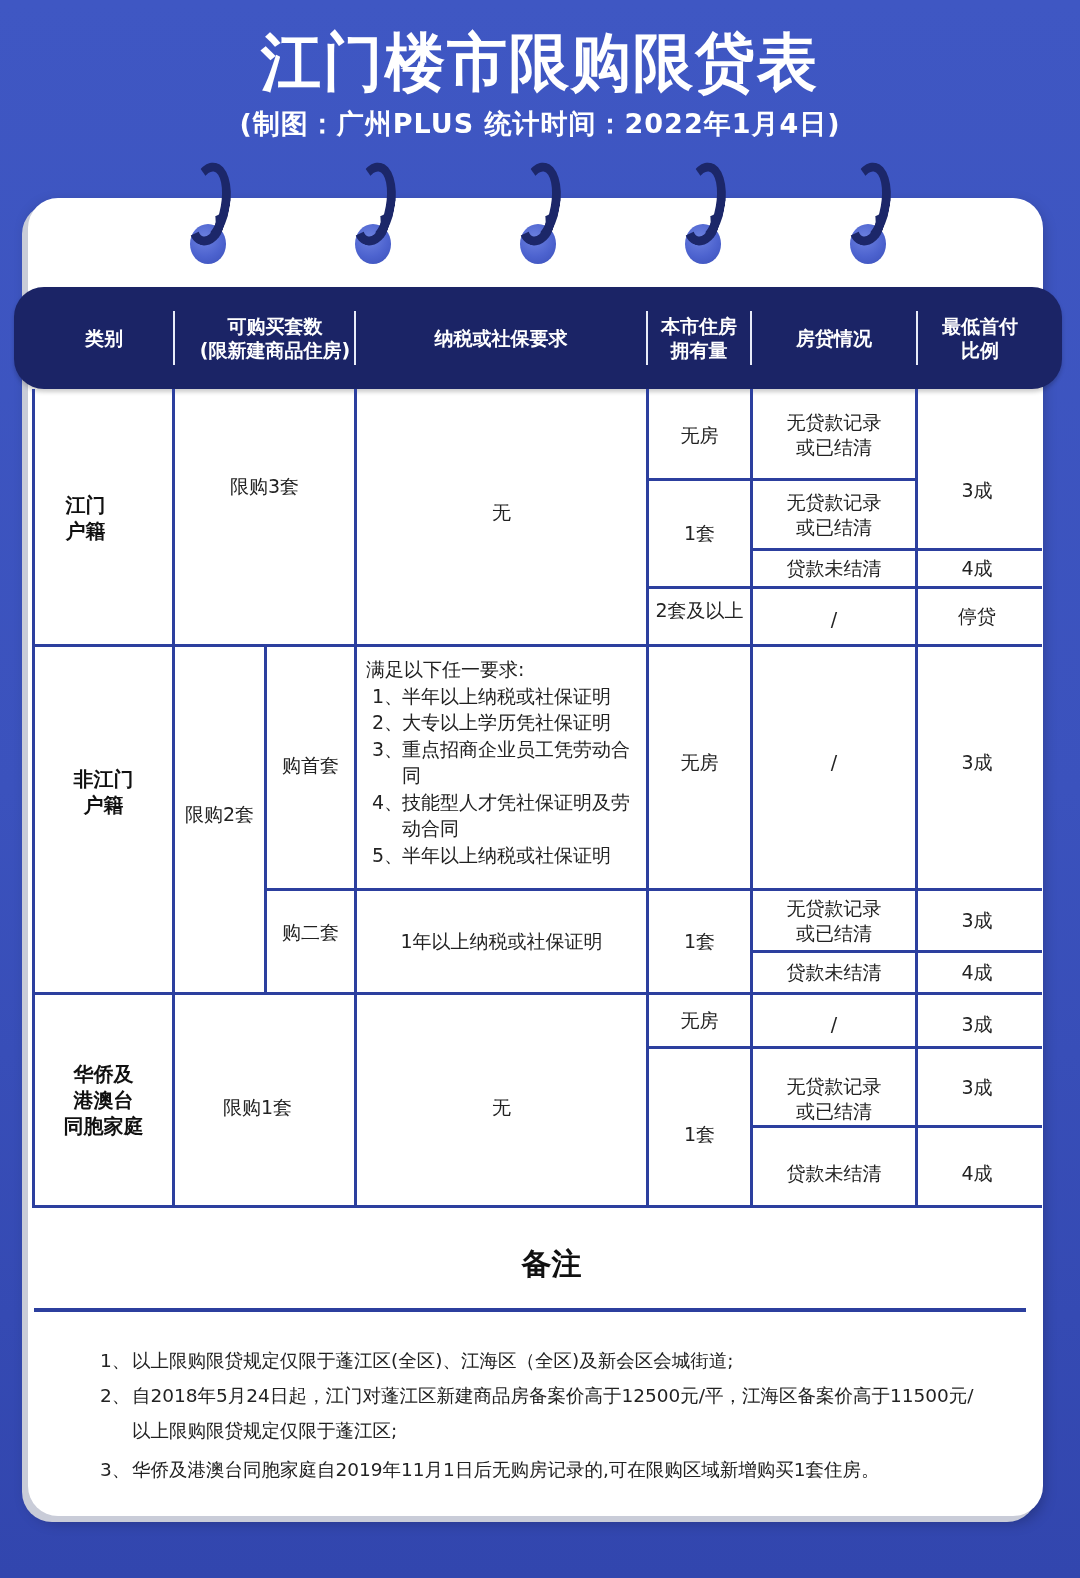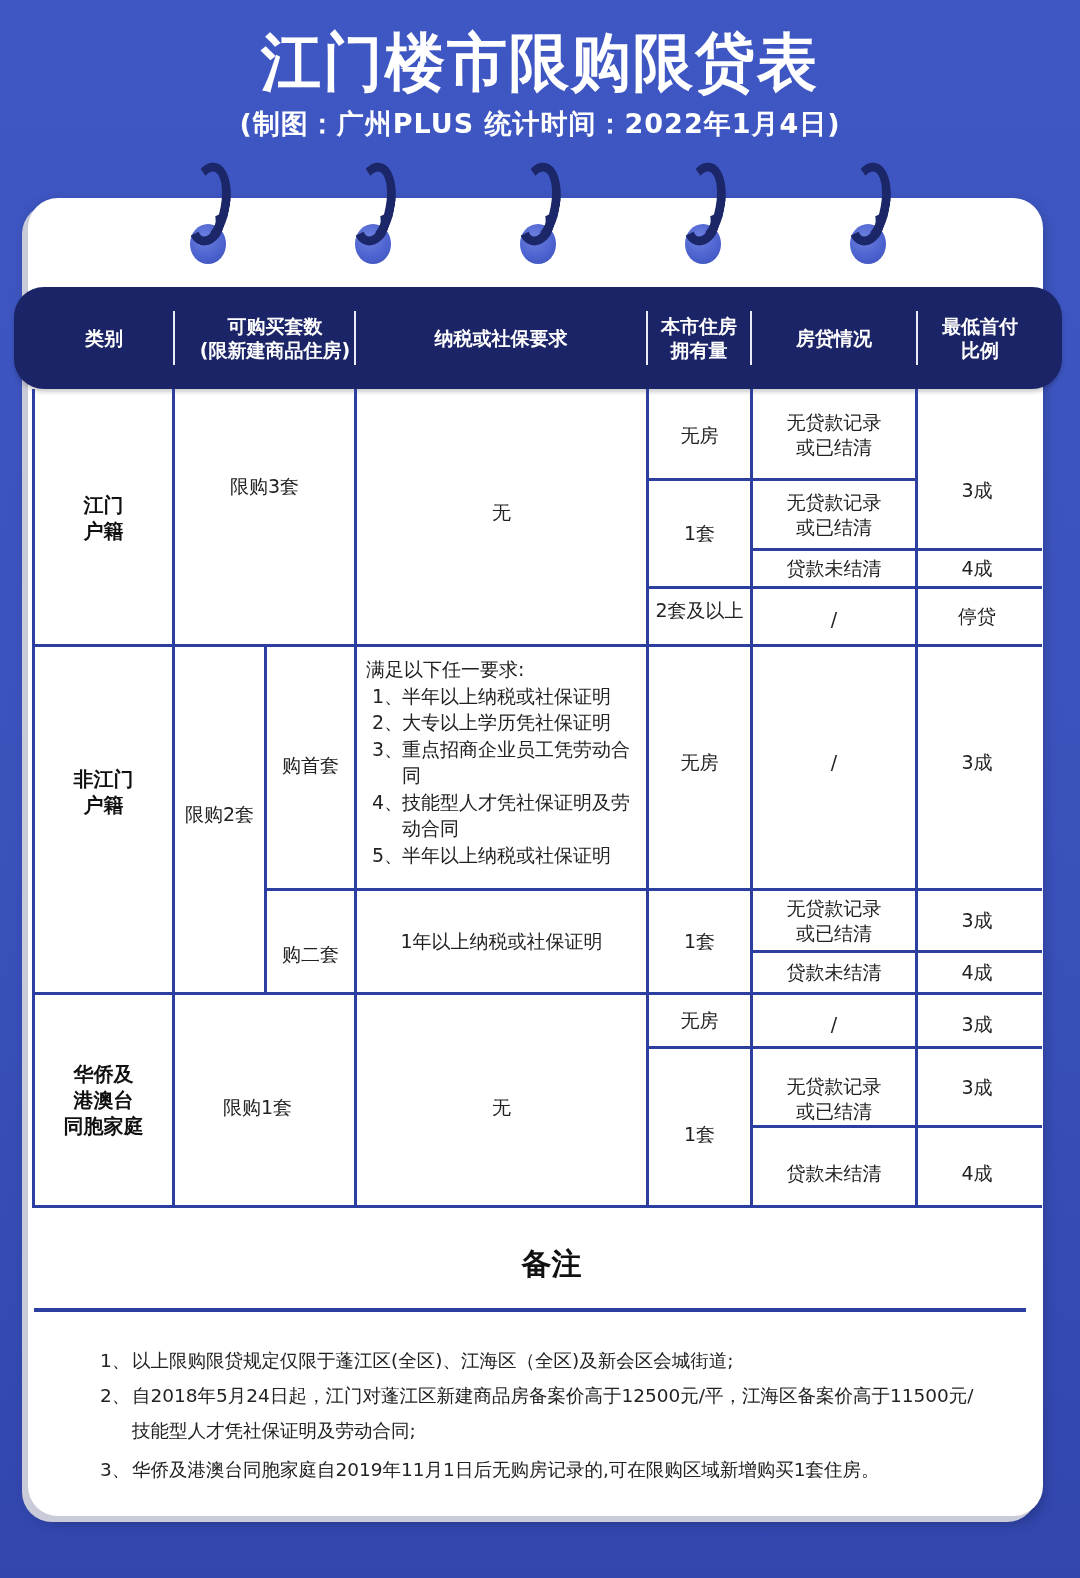--- a/index.html
+++ b/index.html
@@ -149,21 +149,21 @@
   <div class="grid-line-h" style="left:750px;top:548px;width:292px"></div>
   <div class="grid-line-h" style="left:646px;top:586px;width:396px"></div>
 
   <div class="grid-line-h" style="left:264px;top:888px;width:778px"></div>
   <div class="grid-line-h" style="left:750px;top:950px;width:292px"></div>
 
   <div class="grid-line-h" style="left:646px;top:1046px;width:396px"></div>
   <div class="grid-line-h" style="left:750px;top:1125px;width:292px"></div>
 </div>
 
-<div class="cell bold" style="left:35px;top:392px;width:137px;height:252px">江门
+<div class="cell bold" style="left:17px;top:392px;width:137px;height:252px">江门
 户籍</div>
 <div class="cell" style="left:175px;top:392px;width:179px;height:188px">限购3套</div>
 <div class="cell" style="left:357px;top:392px;width:289px;height:240px">无</div>
 
 <div class="cell" style="left:649px;top:392px;width:101px;height:86px">无房</div>
 <div class="cell" style="left:753px;top:392px;width:162px;height:86px">无贷款记录
 或已结清</div>
 <div class="cell" style="left:649px;top:481px;width:101px;height:105px">1套</div>
 <div class="cell" style="left:753px;top:481px;width:162px;height:67px">无贷款记录
 或已结清</div>
@@ -199,21 +199,21 @@
     </div>
   <div class="item">
       <span class="num">5、</span>
       <span class="txt">半年以上纳税或社保证明</span>
     </div>
 </div>
 <div class="cell" style="left:649px;top:647px;width:101px;height:230px">无房</div>
 <div class="cell" style="left:753px;top:647px;width:162px;height:230px">/</div>
 <div class="cell" style="left:918px;top:647px;width:118px;height:230px">3成</div>
 
-<div class="cell" style="left:267px;top:904px;width:87px;height:101px">购二套</div>
+<div class="cell" style="left:267px;top:882px;width:87px;height:101px">购二套</div>
 <div class="cell" style="left:357px;top:891px;width:289px;height:101px">1年以上纳税或社保证明</div>
 <div class="cell" style="left:649px;top:891px;width:101px;height:101px">1套</div>
 <div class="cell" style="left:753px;top:891px;width:162px;height:59px">无贷款记录
 或已结清</div>
 <div class="cell" style="left:918px;top:891px;width:118px;height:59px">3成</div>
 <div class="cell" style="left:753px;top:953px;width:162px;height:39px">贷款未结清</div>
 <div class="cell" style="left:918px;top:953px;width:118px;height:39px">4成</div>
 
 <div class="cell bold" style="left:35px;top:995px;width:137px;height:210px">华侨及
 港澳台
@@ -233,19 +233,19 @@
 
 <div class="notes-title">备注</div>
 <div class="notes-divider"></div>
 <div class="notes">
   <div class="note">
       <span class="n">1、</span>
       <span class="t">以上限购限贷规定仅限于蓬江区(全区)、江海区（全区)及新会区会城街道;</span>
     </div>
   <div class="note">
       <span class="n">2、</span>
-      <span class="t">自2018年5月24日起，江门对蓬江区新建商品房备案价高于12500元/平，江海区备案价高于11500元/技能型人才凭社保证明及劳动合同;</span>
+      <span class="t">自2018年5月24日起，江门对蓬江区新建商品房备案价高于12500元/平，江海区备案价高于11500元/以上限购限贷规定仅限于蓬江区;</span>
     </div>
   <div class="note gap">
       <span class="n">3、</span>
       <span class="t">华侨及港澳台同胞家庭自2019年11月1日后无购房记录的,可在限购区域新增购买1套住房。</span>
     </div>
 </div>
 
 </body></html>

